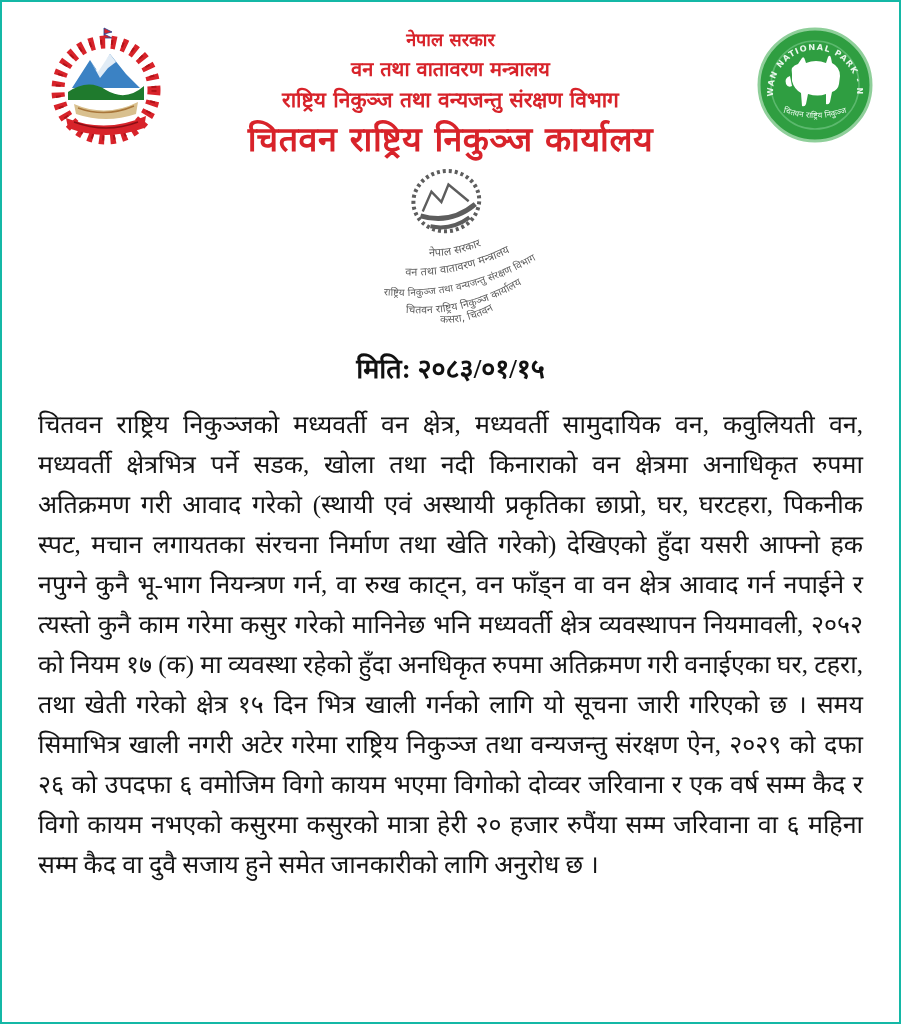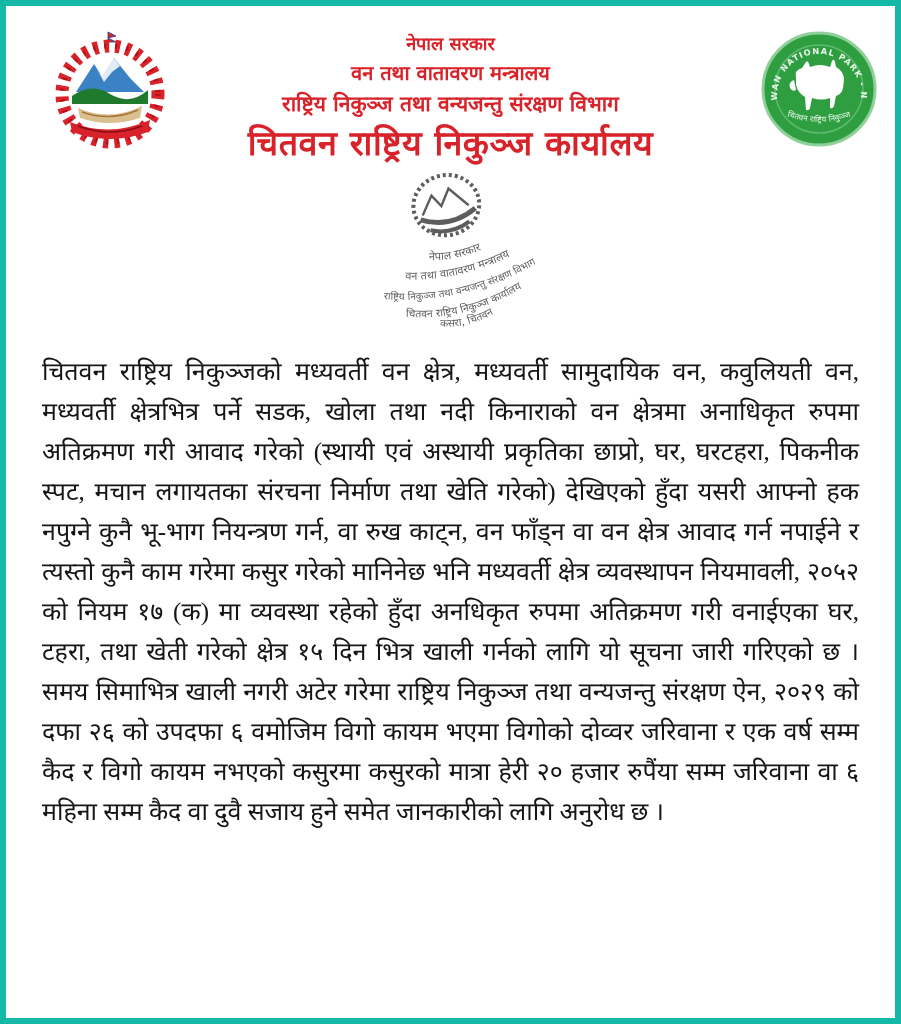--- a/index.html
+++ b/index.html
@@ -2,21 +2,21 @@
 <html><head>
 <meta charset="utf-8">
 <style>
   * { margin:0; padding:0; box-sizing:border-box; }
   html,body { background:#fff; }
   .page {
     position:relative;
     width:901px; height:1024px;
     margin:0 auto;
     background:#ffffff;
-    border:6px solid #14b8a6;
+    border:2px solid #14b8a6;
     font-family:"DejaVu Sans", sans-serif;
     overflow:hidden;
   }
   
   .header-text {
     padding-top:28px;
     text-align:center;
     color:#d8232a;
     line-height:1.15;
   }
@@ -142,16 +142,17 @@
           <text font-size="11"><textPath href="#s2" startOffset="50%" text-anchor="middle">वन तथा वातावरण मन्त्रालय</textPath></text>
           <text font-size="10"><textPath href="#s3" startOffset="50%" text-anchor="middle">राष्ट्रिय निकुञ्ज तथा वन्यजन्तु संरक्षण विभाग</textPath></text>
           <text font-size="10.5"><textPath href="#s4" startOffset="50%" text-anchor="middle">चितवन राष्ट्रिय निकुञ्ज कार्यालय</textPath></text>
           <text font-size="10.5"><textPath href="#s5" startOffset="50%" text-anchor="middle">कसरा, चितवन</textPath></text>
         </g>
       </g>
     </svg>
   </div>
 
 
+  <div class="date-line">मिति: २०८३/०१/१५</div>
 
   <p class="body-text">चितवन राष्ट्रिय निकुञ्जको मध्यवर्ती वन क्षेत्र, मध्यवर्ती सामुदायिक वन, कवुलियती वन, मध्यवर्ती क्षेत्रभित्र पर्ने सडक, खोला तथा नदी किनाराको वन क्षेत्रमा अनाधिकृत रुपमा अतिक्रमण गरी आवाद गरेको (स्थायी एवं अस्थायी प्रकृतिका छाप्रो, घर, घरटहरा, पिकनीक स्पट, मचान लगायतका संरचना निर्माण तथा खेति गरेको) देखिएको हुँदा यसरी आफ्नो हक नपुग्ने कुनै भू-भाग नियन्त्रण गर्न, वा रुख काट्न, वन फाँड्न वा वन क्षेत्र आवाद गर्न नपाईने र त्यस्तो कुनै काम गरेमा कसुर गरेको मानिनेछ भनि मध्यवर्ती क्षेत्र व्यवस्थापन नियमावली, २०५२ को नियम १७ (क) मा व्यवस्था रहेको हुँदा अनधिकृत रुपमा अतिक्रमण गरी वनाईएका घर, टहरा, तथा खेती गरेको क्षेत्र १५ दिन भित्र खाली गर्नको लागि यो सूचना जारी गरिएको छ । समय सिमाभित्र खाली नगरी अटेर गरेमा राष्ट्रिय निकुञ्ज तथा वन्यजन्तु संरक्षण ऐन, २०२९ को दफा २६ को उपदफा ६ वमोजिम विगो कायम भएमा विगोको दोव्वर जरिवाना र एक वर्ष सम्म कैद र विगो कायम नभएको कसुरमा कसुरको मात्रा हेरी २० हजार रुपैंया सम्म जरिवाना वा ६ महिना सम्म कैद वा दुवै सजाय हुने समेत जानकारीको लागि अनुरोध छ ।</p>
 
 </div>
 
 </body></html>

